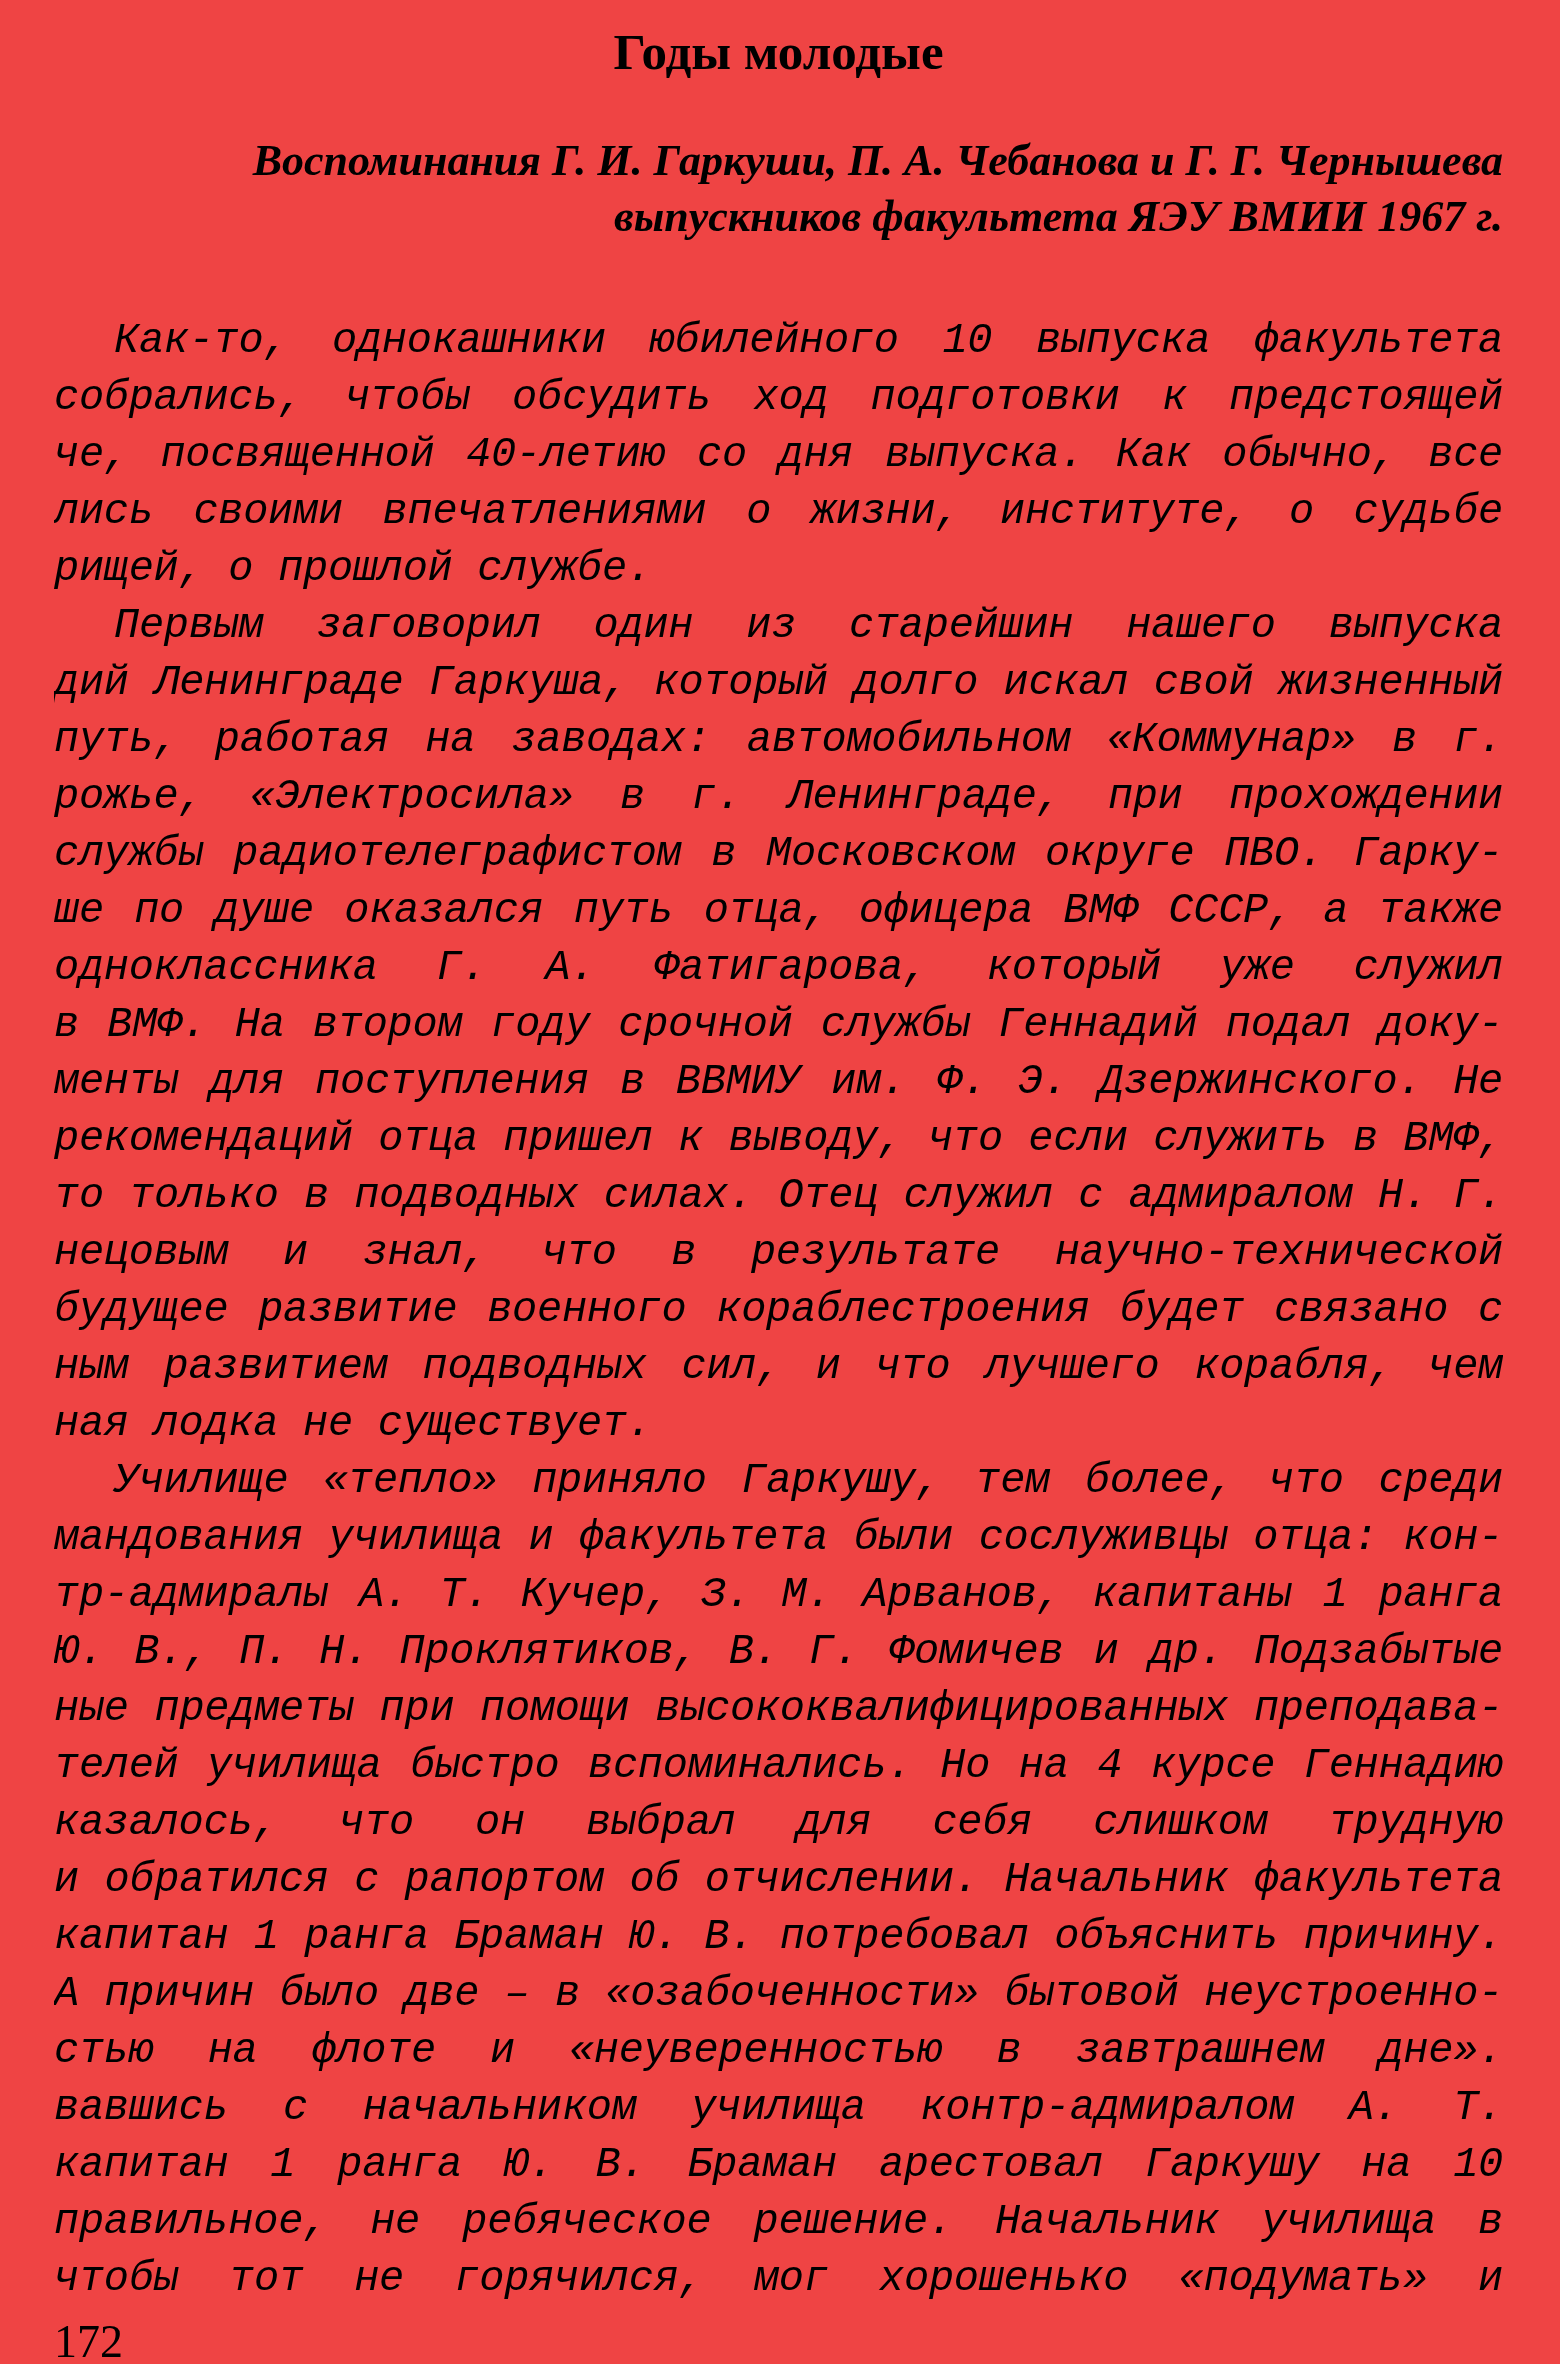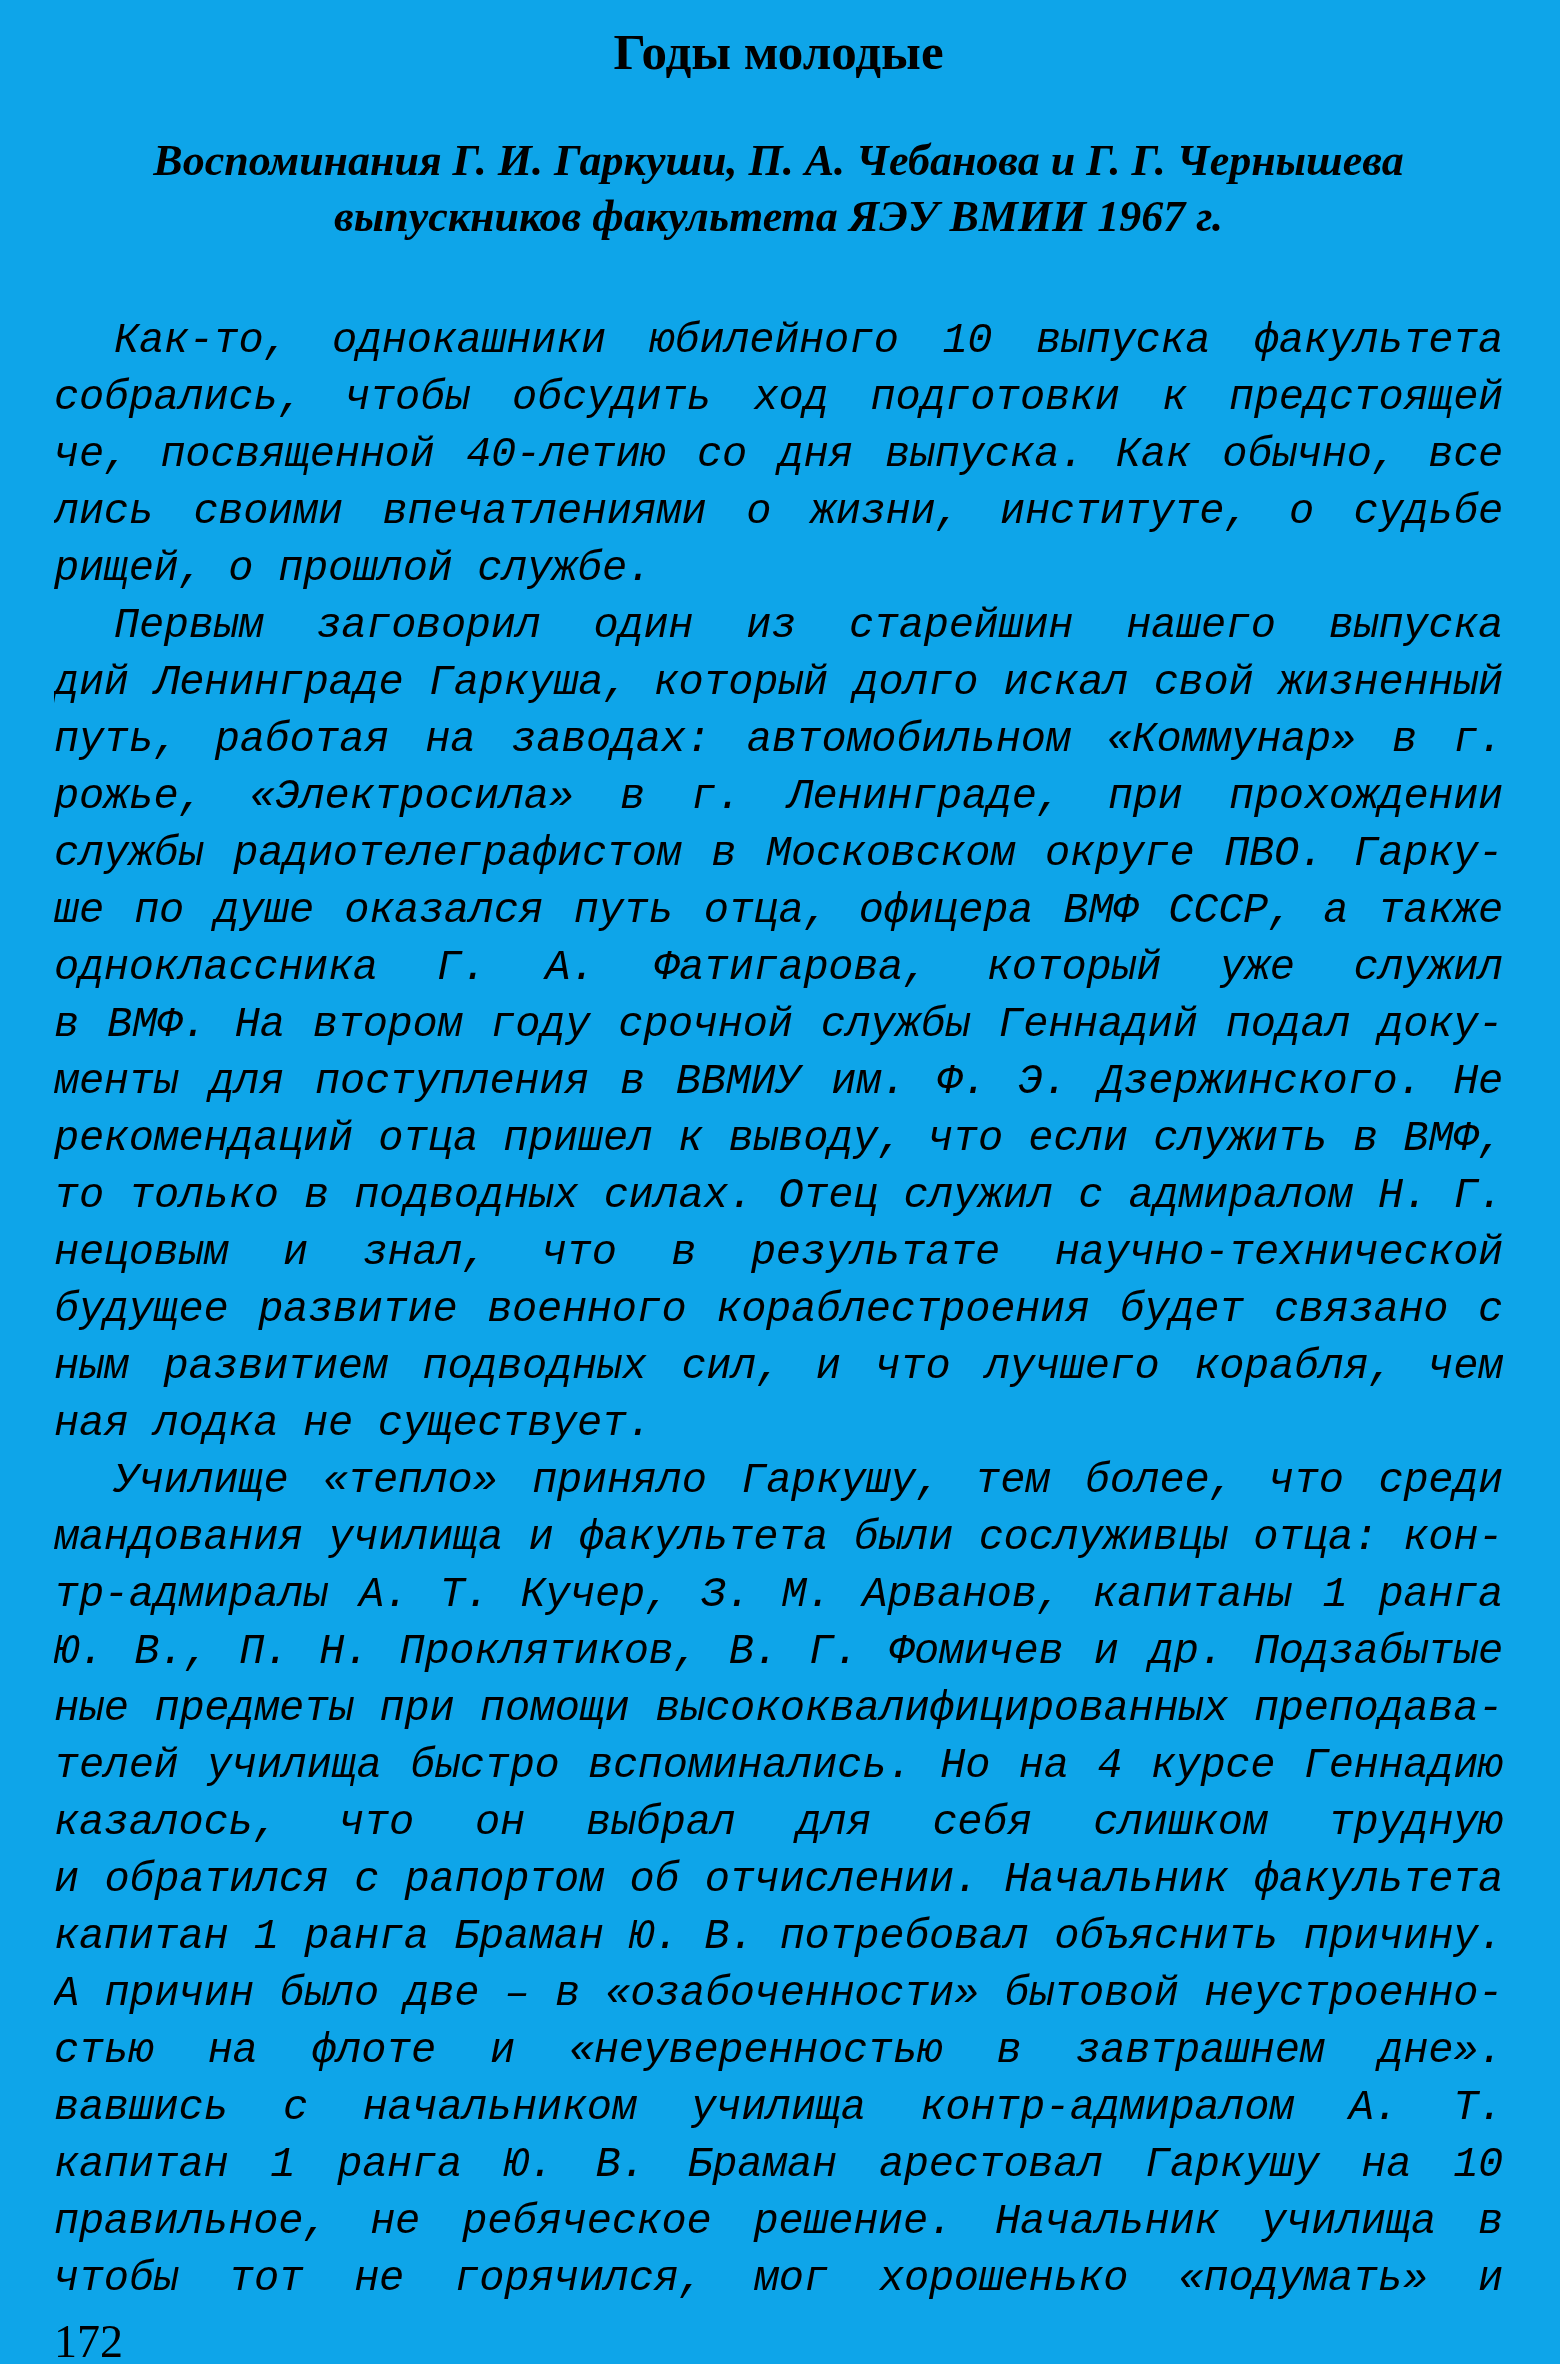--- a/index.html
+++ b/index.html
@@ -4,21 +4,21 @@
 <style>
   html, body {
     margin: 0;
     padding: 0;
     background: #ffffff;
   }
   .page {
     position: relative;
     width: 1560px;
     height: 2365px;
-    background: #0ea5e9;
+    background: #ef4444;
     color: #000000;
     box-sizing: border-box;
     padding: 23.4px 57px 0 54px;
     font-family: "Liberation Serif", "DejaVu Serif", serif;
     overflow: hidden;
   }
   .title {
     margin: 0;
     text-align: center;
     font-size: 51px;
@@ -30,20 +30,21 @@
   .subtitle {
     margin-top: 51px;
     text-align: center;
     font-weight: bold;
     font-style: italic;
     font-size: 44px;
     line-height: 56px;
   }
   .subtitle .sub-line {
     white-space: nowrap;
+    text-align: right;
   }
   .body-text {
     margin-top: 68px;
     font-style: italic;
     font-size: 42px;
     line-height: 57px;
     letter-spacing: -0.3px;
   }
   .body-text .line {
     text-align: justify;

